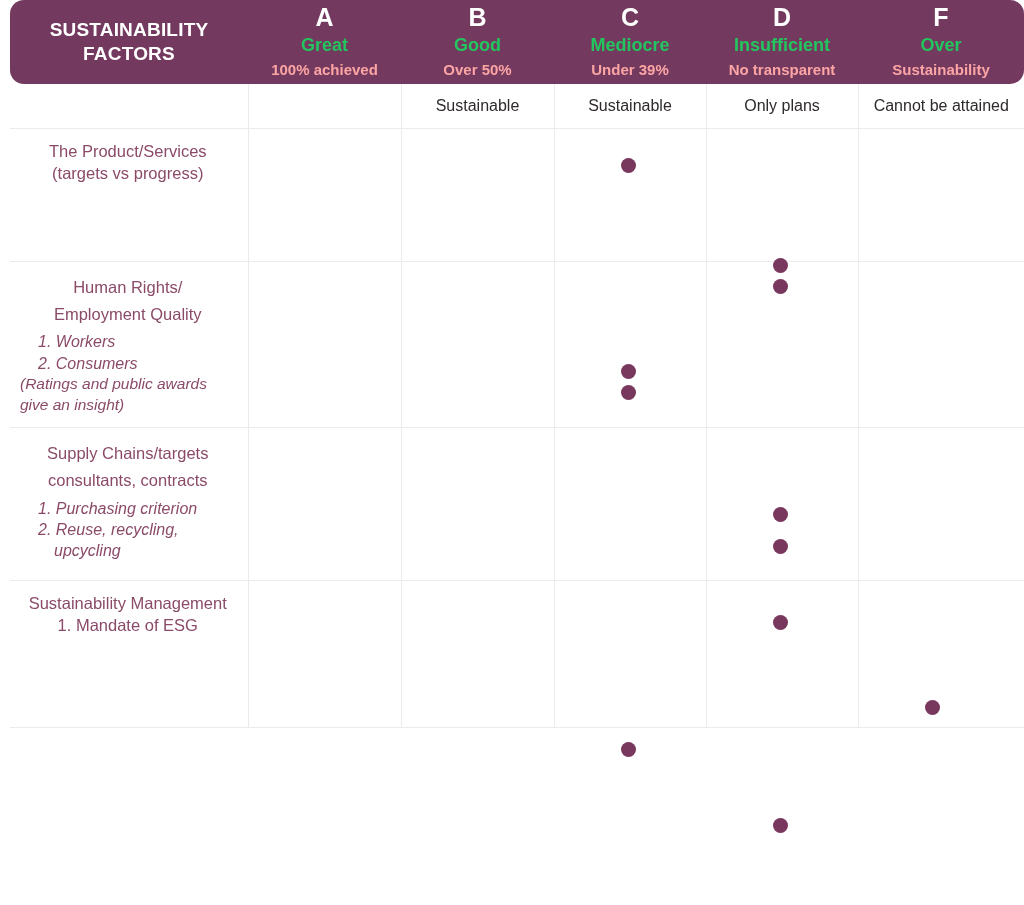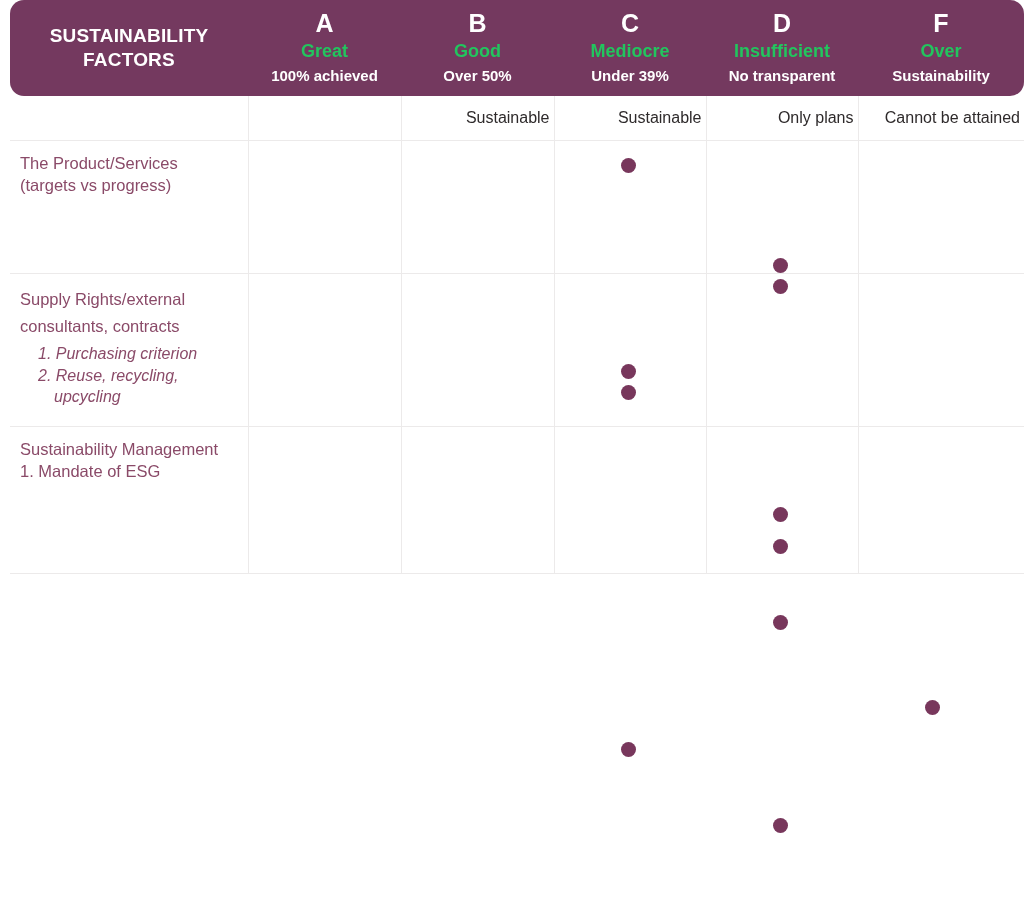--- a/index.html
+++ b/index.html
@@ -34,21 +34,21 @@
   col.c-b      { width: 153px; }
   col.c-c      { width: 152px; }
   col.c-d      { width: 152px; }
   col.c-f      { width: 166px; }
 
   
   thead tr.band-row th {
     background: #74395F;
     padding: 0;
     border: 0;
-    height: 96px;
+    height: 84px;
     vertical-align: middle;
   }
   thead tr.band-row th.band-first {
     border-top-left-radius: 14px;
     border-bottom-left-radius: 14px;
   }
   thead tr.band-row th.band-last {
     border-top-right-radius: 14px;
     border-bottom-right-radius: 14px;
   }
@@ -73,32 +73,32 @@
     font-weight: bold;
     line-height: 1.18;
   }
   .grade-word {
     color: #22c55e;
     font-size: 18px;
     font-weight: bold;
     line-height: 1.5;
   }
   .grade-detail {
-    color: #ffffff;
+    color: #fca5a5;
     font-size: 15px;
     font-weight: bold;
     line-height: 1.45;
   }
 
   
   tr.subhead-row td {
     height: 44px;
     border-right: 1px solid #eceaea;
     border-bottom: 1px solid #eceaea;
-    text-align: right;
+    text-align: center;
     vertical-align: middle;
     color: #2e2a2b;
     font-size: 16px;
     font-weight: normal;
     padding: 0 4px;
   }
   tr.subhead-row td.sub-factor {
     border-right: 1px solid #eceaea;
   }
   tr.subhead-row td.no-right { border-right: 0; }
@@ -114,20 +114,21 @@
 
   td.factor-cell {
     padding: 12px 12px 12px 10px;
     color: #8a4a68;
   }
 
   .f-title {
     font-size: 16.5px;
     line-height: 1.33;
     color: #8a4a68;
+    text-align: center;
   }
   .f-title.loose { line-height: 1.62; }
 
   .f-sub {
     font-size: 16px;
     font-style: italic;
     line-height: 1.33;
     color: #8a4a68;
     padding-left: 18px;
   }
@@ -237,21 +238,37 @@
             <div class="f-title">(targets vs progress)</div>
           </td>
           <td class="mark-cell"></td>
           <td class="mark-cell"></td>
           <td class="mark-cell"></td>
           <td class="mark-cell"></td>
           <td class="mark-cell no-right"></td>
         </tr>
         <tr>
           <td class="factor-cell" style="height: 128px;">
-            <div class="f-title loose">Supply Rights/external</div>
+            <div class="f-title loose">Human Rights/</div>
+            <div class="f-title loose">Employment Quality</div>
+            <div class="spacer-4"></div>
+            <div class="f-sub">1. Workers</div>
+            <div class="f-sub">2. Consumers</div>
+            <div class="f-note">(Ratings and public awards</div>
+            <div class="f-note">give an insight)</div>
+          </td>
+          <td class="mark-cell"></td>
+          <td class="mark-cell"></td>
+          <td class="mark-cell"></td>
+          <td class="mark-cell"></td>
+          <td class="mark-cell no-right"></td>
+        </tr>
+        <tr>
+          <td class="factor-cell" style="height: 128px;">
+            <div class="f-title loose">Supply Chains/targets</div>
             <div class="f-title loose">consultants, contracts</div>
             <div class="spacer-4"></div>
             <div class="f-sub">1. Purchasing  criterion</div>
             <div class="f-sub">2. Reuse, recycling,</div>
             <div class="f-sub cont">upcycling</div>
           </td>
           <td class="mark-cell"></td>
           <td class="mark-cell"></td>
           <td class="mark-cell"></td>
           <td class="mark-cell"></td>

